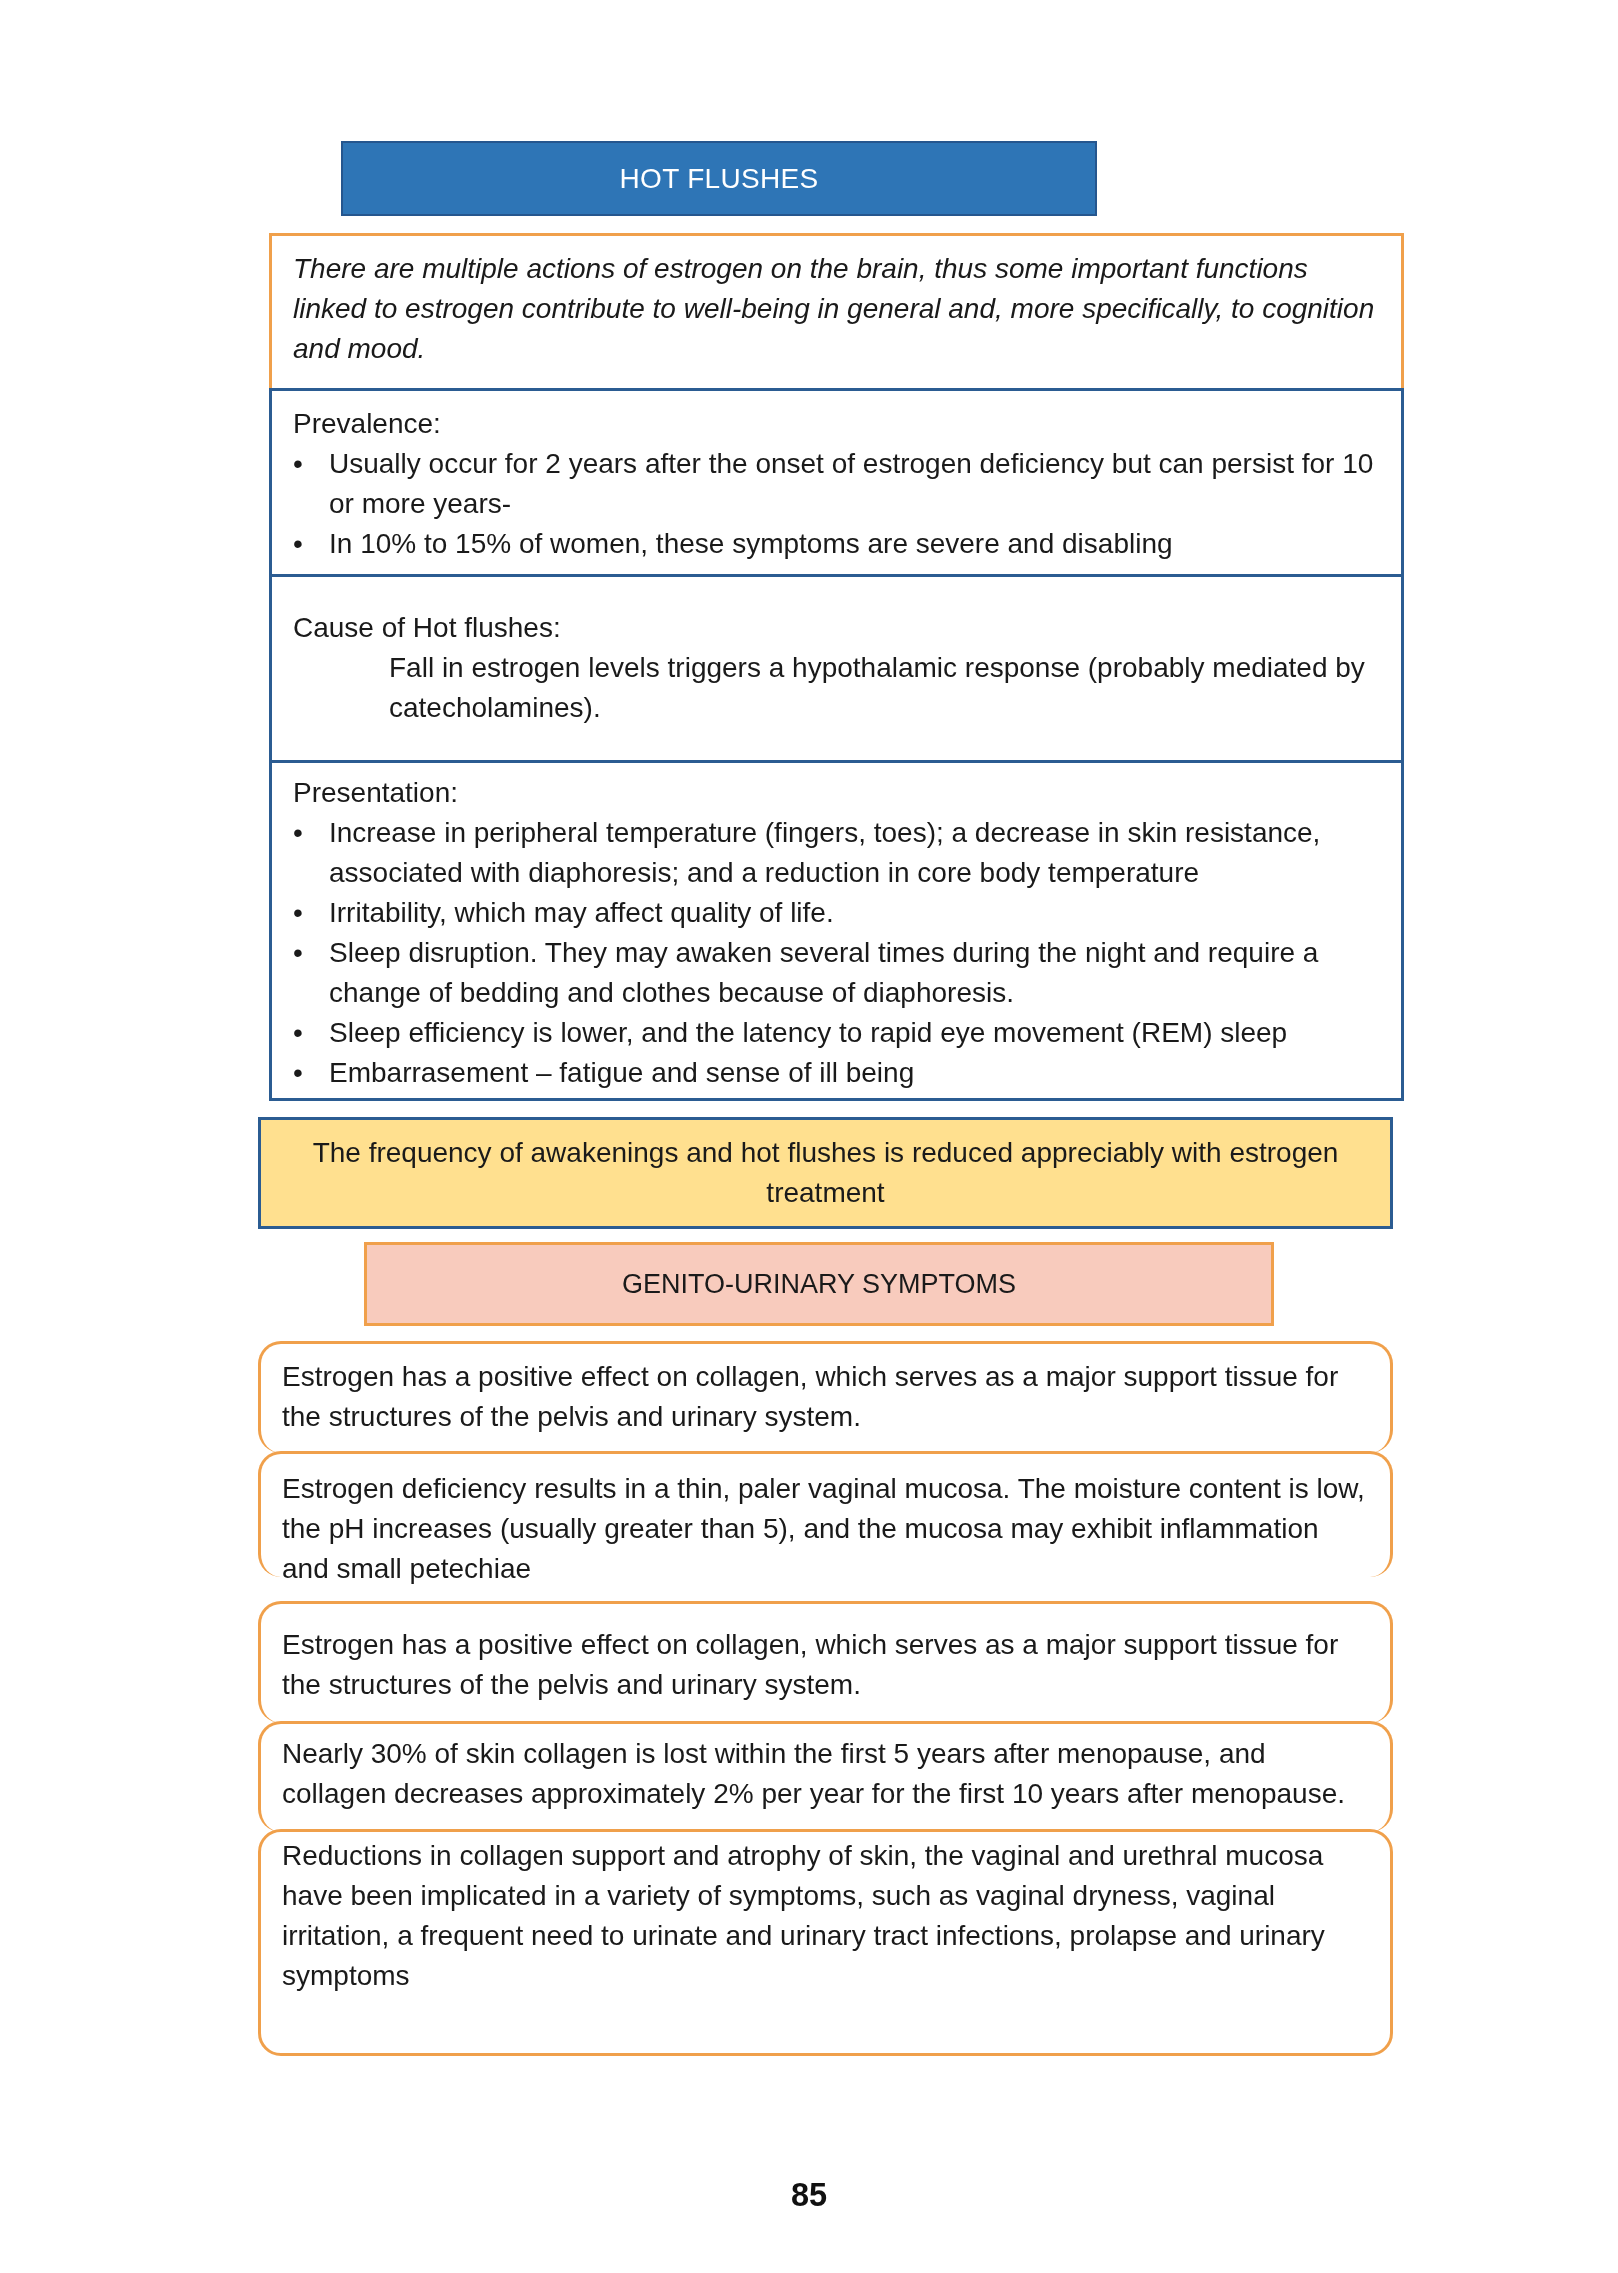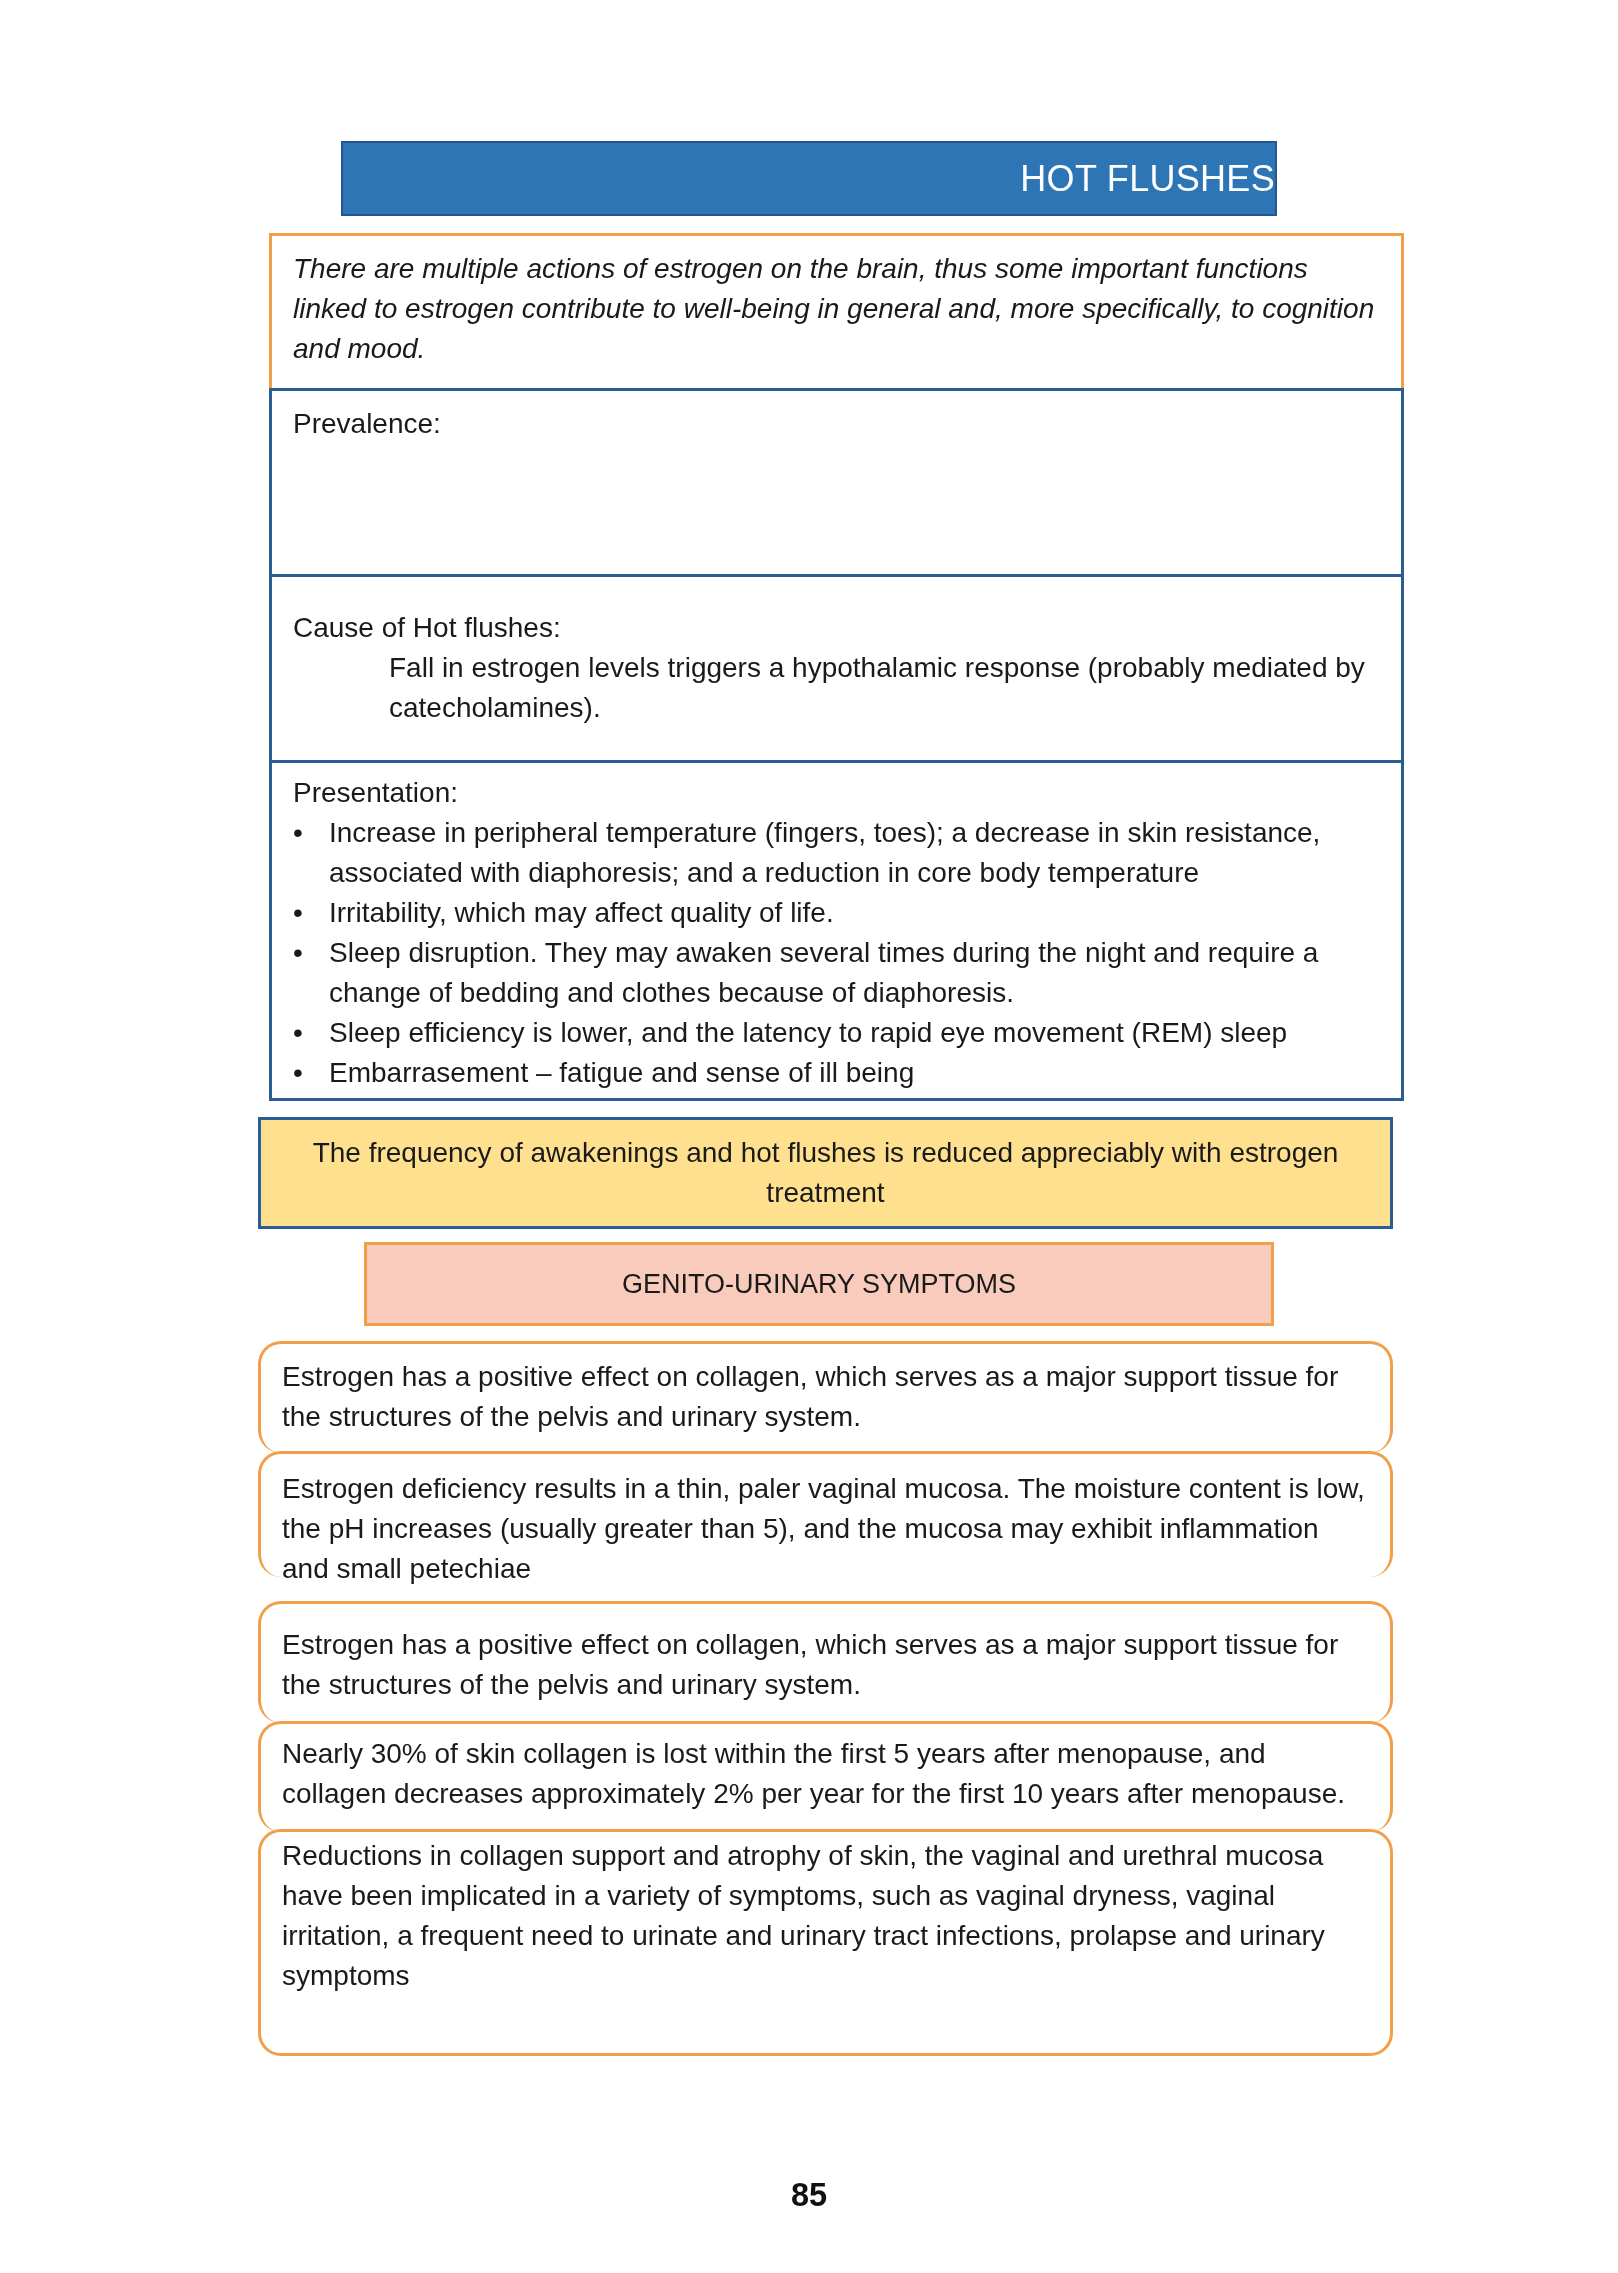--- a/index.html
+++ b/index.html
@@ -1,22 +1,22 @@
 <!DOCTYPE html>
 <html><head>
 <meta charset="utf-8">
 <style>
   html, body { margin: 0; padding: 0; background: #ffffff; }
   body { width: 1618px; height: 2273px; position: relative; overflow: hidden;
          font-family: "Liberation Sans", "DejaVu Sans", sans-serif; color: #1a1a1a; }
   .abs { position: absolute; box-sizing: border-box; }
-  .hdr-blue { left: 341px; top: 141px; width: 936px; height: 75px;
+  .hdr-blue { left: 341px; top: 141px; width: 756px; height: 75px;
               background: #2E75B6; border: 2.9px solid #25568E;
-              display: flex; align-items: center; justify-content: flex-end;
-              color: #ffffff; font-size: 36px; letter-spacing: 0.3px; }
+              display: flex; align-items: center; justify-content: center;
+              color: #ffffff; font-size: 28px; letter-spacing: 0.3px; }
   .box { left: 269px; width: 1135px; background: #ffffff;
          padding: 13.4px 21px 0 21px; font-size: 28px; line-height: 40px; }
   .orange { border: 3.8px solid #F0A04B; }
   .blue { border: 3.8px solid #2B5C92; }
   .italic { font-style: italic; }
   ul.bul { list-style: none; margin: 0; padding: 0; }
   ul.bul li { position: relative; padding-left: 36px; }
   ul.bul li::before { content: "\2022"; position: absolute; left: 0; top: 0; }
   .indent { padding-left: 96px; }
   .yellow { left: 258px; top: 1117px; width: 1135px; height: 112px;
@@ -41,20 +41,24 @@
 <div class="abs hdr-blue">
   <span>HOT FLUSHES</span>
 </div>
 
 <div class="abs box orange italic" style="top:233px; height:159px;">
   <div>There are multiple actions of estrogen on the brain, thus some important functions linked to estrogen contribute to well-being in general and, more specifically, to cognition and mood.</div>
 </div>
 
 <div class="abs box blue" style="top:388px; height:190px; padding-top:13.4px;">
   <div>Prevalence:</div>
+  <ul class="bul">
+    <li>Usually occur for 2 years after the onset of estrogen deficiency but can persist for 10 or more years-</li>
+    <li>In 10% to 15% of women, these symptoms are severe and disabling</li>
+  </ul>
 </div>
 
 <div class="abs box blue" style="top:574px; height:189px; padding-top:31px;">
   <div>Cause of Hot flushes:</div>
   <div class="indent">Fall in estrogen levels triggers a hypothalamic response (probably mediated by catecholamines).</div>
 </div>
 
 <div class="abs box blue" style="top:760px; height:341px; padding-top:9.6px;">
   <div>Presentation:</div>
   <ul class="bul">

